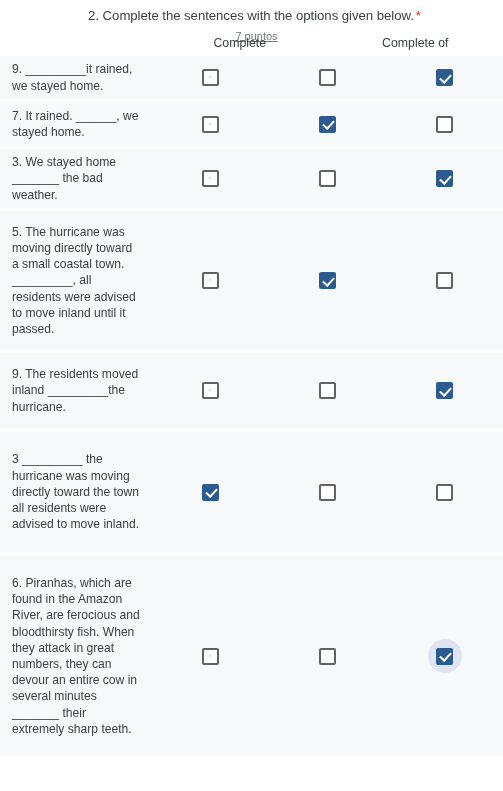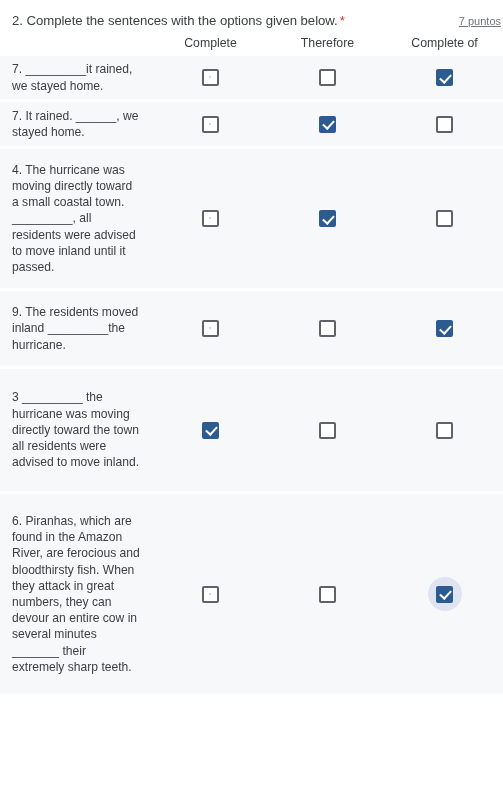--- a/index.html
+++ b/index.html
@@ -13,24 +13,25 @@
     height: 791px;
     font-family: "Liberation Sans", sans-serif;
     color: #3c4043;
     overflow: hidden;
     position: relative;
   }
 
   
   .q-header {
     display: flex;
-    align-items: flex-end;
+    align-items: center;
     justify-content: space-between;
     padding: 7px 6px 0 12px;
     height: 30px;
+    flex-direction: column;
   }
   .q-title {
     font-size: 13.2px;
     line-height: 18px;
     color: #3c4043;
     letter-spacing: -0.05px;
     white-space: nowrap;
   }
   .q-required {
     color: #d93025;
@@ -156,26 +157,25 @@
     <span>2. Complete the sentences with the options given below.</span><span class="q-required">*</span>
   </div>
   <div class="q-points">7 puntos</div>
 </div>
 
 <div class="grid">
 
   <div class="grid-head">
     <div class="head-spacer"></div>
     <div class="col-head">Complete</div>
-    <div class="col-head">Therefore</div>
     <div class="col-head">Complete of</div>
   </div>
 
   <div class="grid-row" style="height:46px">
-    <div class="row-label">7. _________it rained, we stayed home.</div>
+    <div class="row-label">9. _________it rained, we stayed home.</div>
     <div class="row-cells">
       <div class="cell">
           <span class="cbx-wrap">
             <span class="cbx unchecked speck"></span>
           </span>
         </div>
       <div class="cell">
           <span class="cbx-wrap">
             <span class="cbx unchecked"></span>
           </span>
@@ -202,23 +202,43 @@
           </span>
         </div>
       <div class="cell">
           <span class="cbx-wrap">
             <span class="cbx unchecked"></span>
           </span>
         </div>
     </div>
   </div>
 
+  <div class="grid-row" style="height:62px">
+    <div class="row-label">3. We stayed home _______ the bad weather.</div>
+    <div class="row-cells">
+      <div class="cell">
+          <span class="cbx-wrap">
+            <span class="cbx unchecked speck"></span>
+          </span>
+        </div>
+      <div class="cell">
+          <span class="cbx-wrap">
+            <span class="cbx unchecked"></span>
+          </span>
+        </div>
+      <div class="cell">
+          <span class="cbx-wrap">
+            <span class="cbx checked"></span>
+          </span>
+        </div>
+    </div>
+  </div>
 
   <div class="grid-row" style="height:142px">
-    <div class="row-label">4. The hurricane was moving directly toward a small coastal town. _________, all residents were advised to move inland until it passed.</div>
+    <div class="row-label">5. The hurricane was moving directly toward a small coastal town. _________, all residents were advised to move inland until it passed.</div>
     <div class="row-cells">
       <div class="cell">
           <span class="cbx-wrap">
             <span class="cbx unchecked speck"></span>
           </span>
         </div>
       <div class="cell">
           <span class="cbx-wrap">
             <span class="cbx checked"></span>
           </span>

